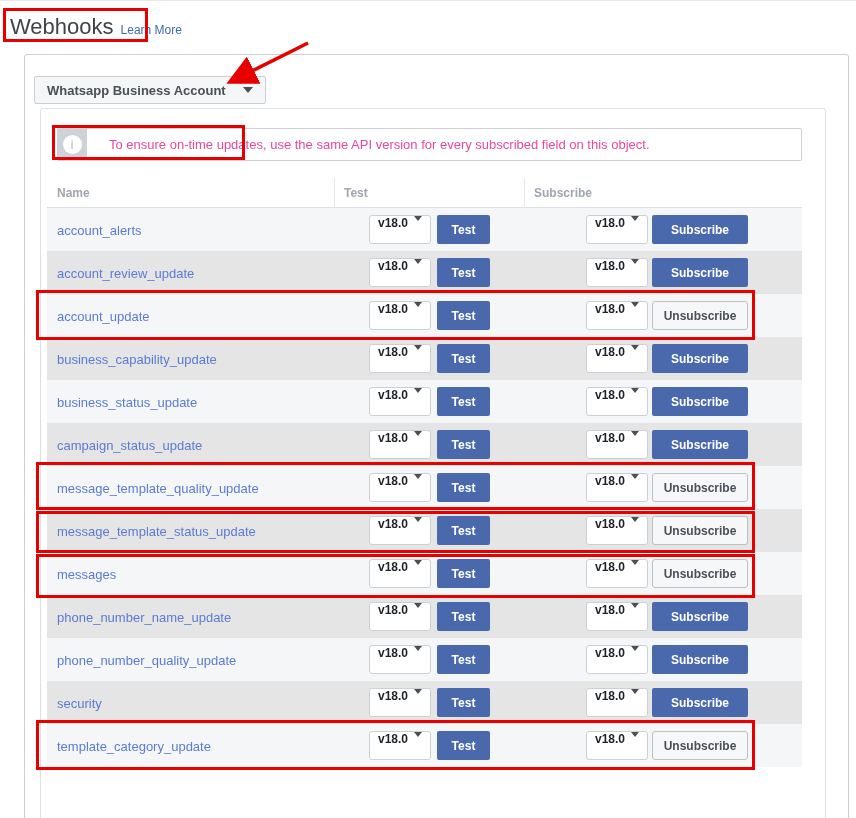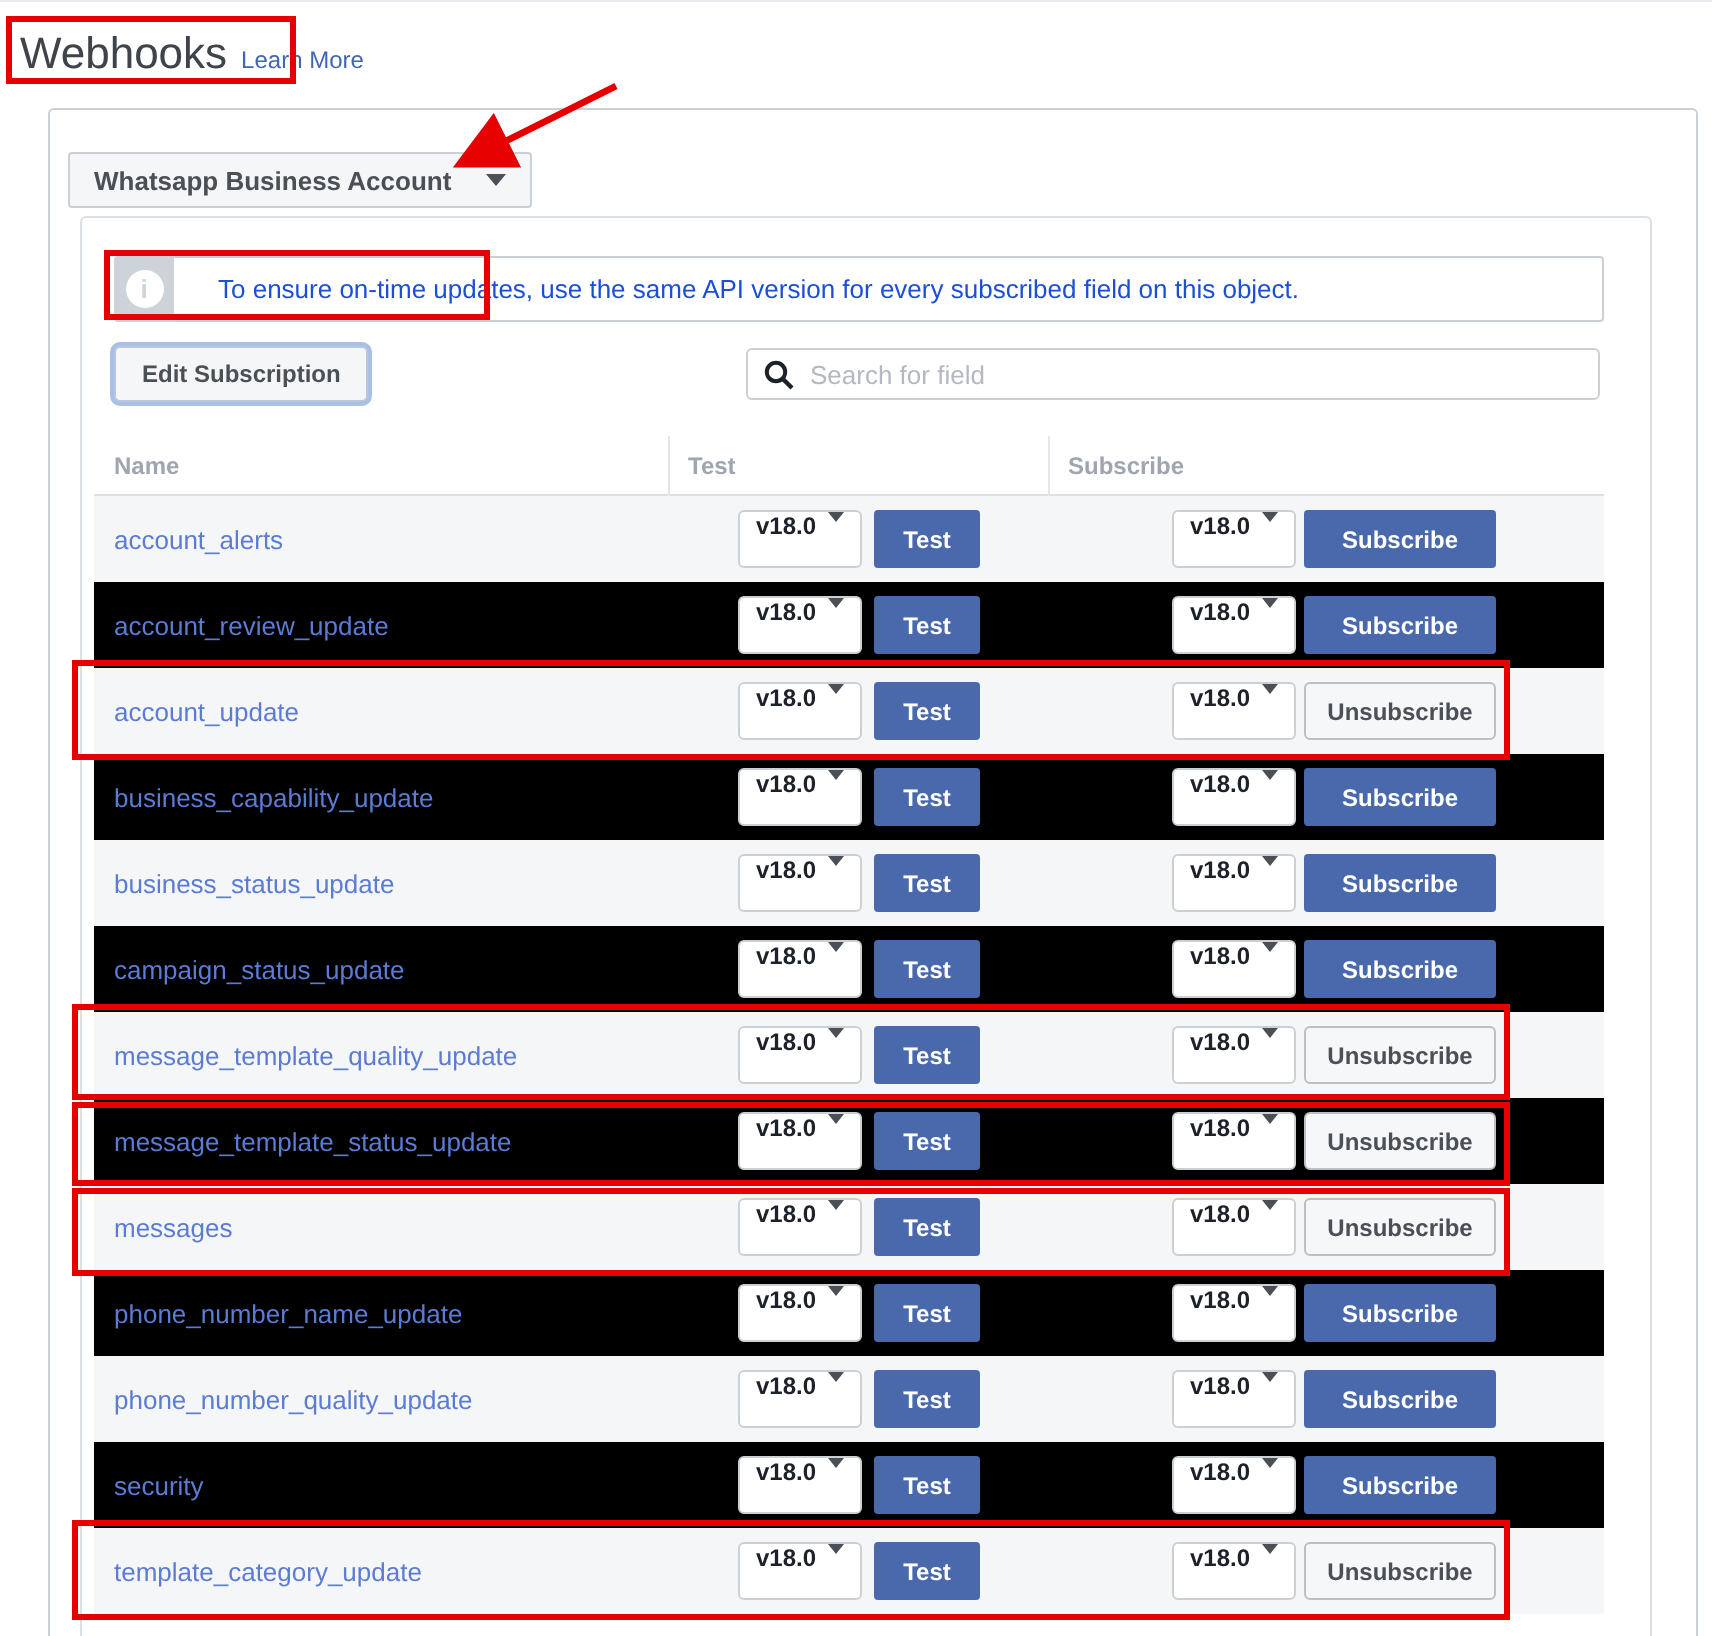--- a/index.html
+++ b/index.html
@@ -25,39 +25,39 @@
   
   .outer-panel{position:absolute;left:24px;top:53px;width:825px;height:790px;border:1px solid var(--border);border-radius:3px;background:#fff;}
   .object-selector{position:absolute;left:9px;top:21px;height:28px;padding:0 12px;background:#f5f6f7;border:1px solid var(--border);border-radius:2px;display:flex;align-items:center;gap:17px;font-size:13px;font-weight:bold;color:#4b4f56;cursor:pointer;}
   .caret-down{width:0;height:0;border-left:5px solid transparent;border-right:5px solid transparent;border-top:6px solid #4b4f56;display:inline-block;}
 
   
   .inner-card{position:absolute;left:15px;top:53px;width:786px;height:760px;border:1px solid #dcdfe3;border-radius:3px;background:#fff;}
   .info-banner{display:flex;margin:19px 23px 0 16px;height:33px;}
   .info-icon-box{width:30px;background:#ced3d9;border-radius:2px 0 0 2px;display:flex;align-items:center;justify-content:center;flex:0 0 auto;}
   .info-circle{width:19px;height:19px;border-radius:50%;background:#fff;color:#ced3d9;font-size:13px;font-weight:bold;display:flex;align-items:center;justify-content:center;}
-  .info-text{flex:1;border:1px solid var(--border);border-left:none;border-radius:0 2px 2px 0;display:flex;align-items:center;padding-left:22px;font-size:13px;color:#1d4ed8;background:#fff;}
+  .info-text{flex:1;border:1px solid var(--border);border-left:none;border-radius:0 2px 2px 0;display:flex;align-items:center;padding-left:22px;font-size:13px;color:#ec4899;background:#fff;}
 
   .toolbar{position:relative;margin:12px 23px 0 16px;height:28px;}
   .edit-btn{position:absolute;left:0;top:0;height:28px;padding:0 13px;background:#f5f6f7;border:1px solid #b9c6dd;border-radius:3px;box-shadow:0 0 0 2px #a9bfe3;font-size:12px;font-weight:bold;color:#4b4f56;font-family:inherit;cursor:pointer;}
   .search-box{position:absolute;left:316px;right:2px;top:1px;height:26px;border:1px solid var(--border);border-radius:3px;display:flex;align-items:center;padding:0 8px;background:#fff;}
   .search-box input{border:none;outline:none;flex:1;font-size:13px;color:#1d2129;margin-left:8px;font-family:inherit;}
   .search-box input::placeholder{color:#b4b9c1;}
 
   
   .table-wrap{position:relative;margin:17px 23px 0 6px;}
   .thead{position:relative;height:30px;border-bottom:1px solid #dddfe2;}
   .th{position:absolute;top:8px;font-size:12px;font-weight:bold;color:#9fa6b0;}
   .th-name{left:10px;}
   .th-test{left:297px;}
   .th-subscribe{left:487px;}
   .col-sep{position:absolute;top:0;height:30px;width:1px;background:#e4e6e9;}
   .sep1{left:287px;} .sep2{left:477px;}
 
-  .row{position:relative;height:43px;background:#000000;}
+  .row{position:relative;height:43px;background:#e5e5e5;}
   .row.striped{background:var(--stripe);}
   .row-name{position:absolute;left:10px;top:50%;transform:translateY(-50%);font-size:13px;color:var(--link);text-decoration:none;cursor:pointer;}
   .sel{position:absolute;top:7px;width:62px;height:29px;border:1px solid var(--border);border-radius:3px;background:#fff;display:flex;align-items:flex-start;justify-content:center;gap:6px;font-size:12px;font-weight:bold;color:#1d2129;cursor:pointer;}
   .sel .sel-caret{width:0;height:0;border-left:4px solid transparent;border-right:4px solid transparent;border-top:5px solid #4b4f56;}
   .sel1{left:322px;} .sel2{left:539px;}
   .btn{position:absolute;top:7px;height:29px;border:none;border-radius:2px;font-size:12px;font-weight:bold;font-family:inherit;cursor:pointer;}
   .btn-test{left:390px;width:53px;}
   .btn-action{left:605px;width:96px;}
   .btn-blue{background:var(--blue);color:#fff;}
   .btn-gray{background:#f6f7f8;color:#4b4f56;border:1px solid #bcc0c4;border-radius:3px;}
@@ -92,30 +92,20 @@
 
     <div class="inner-card">
 
       <div class="info-banner">
         <div class="info-icon-box">
           <div class="info-circle">i</div>
         </div>
         <div class="info-text">To ensure on-time updates, use the same API version for every subscribed field on this object.</div>
       </div>
 
-      <div class="toolbar">
-        <button class="edit-btn">Edit Subscription</button>
-        <div class="search-box">
-          <svg width="15" height="15" viewBox="0 0 15 15">
-            <circle cx="6" cy="6" r="4.6" fill="none" stroke="#1d2129" stroke-width="2"></circle>
-            <line x1="9.6" y1="9.6" x2="14" y2="14" stroke="#1d2129" stroke-width="2.2"></line>
-          </svg>
-          <input type="text" placeholder="Search for field" style="">
-        </div>
-      </div>
 
       <div class="table-wrap">
         <div class="thead">
           <span class="th th-name">Name</span>
           <span class="th th-test">Test</span>
           <span class="th th-subscribe">Subscribe</span>
           <span class="col-sep sep1"></span>
           <span class="col-sep sep2"></span>
         </div>
         <div id="table-body">

